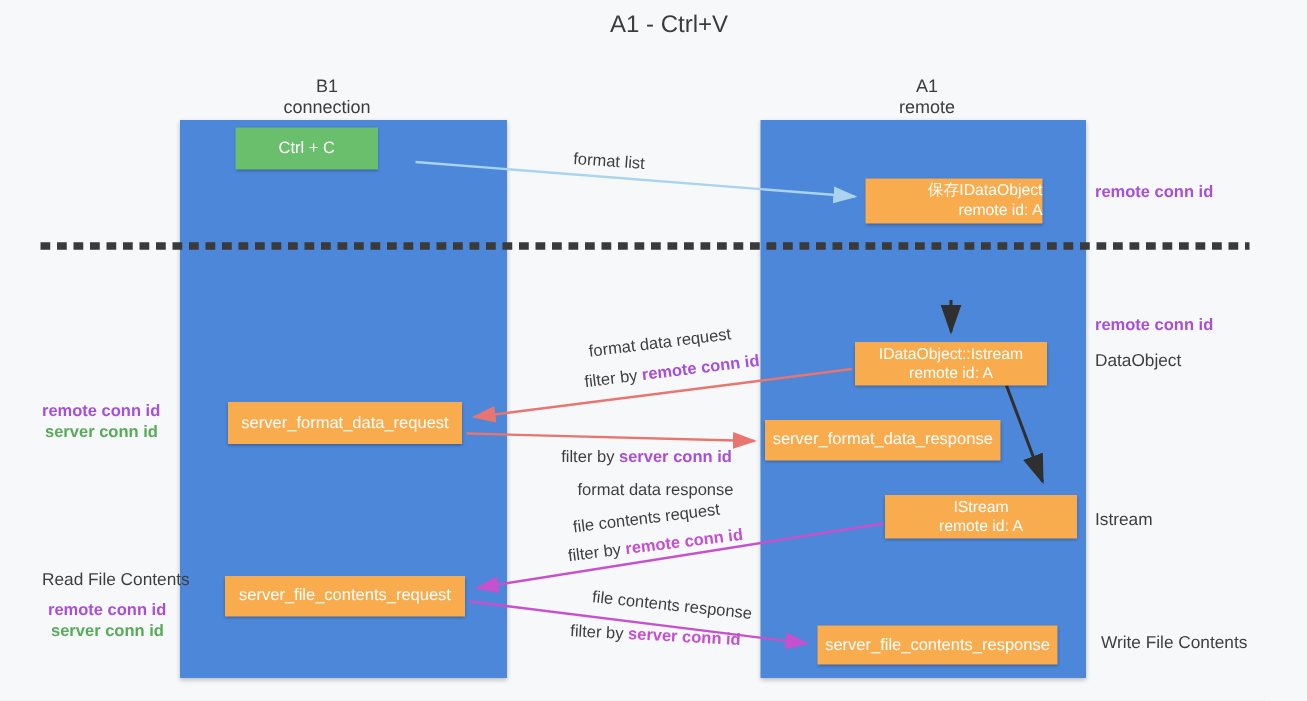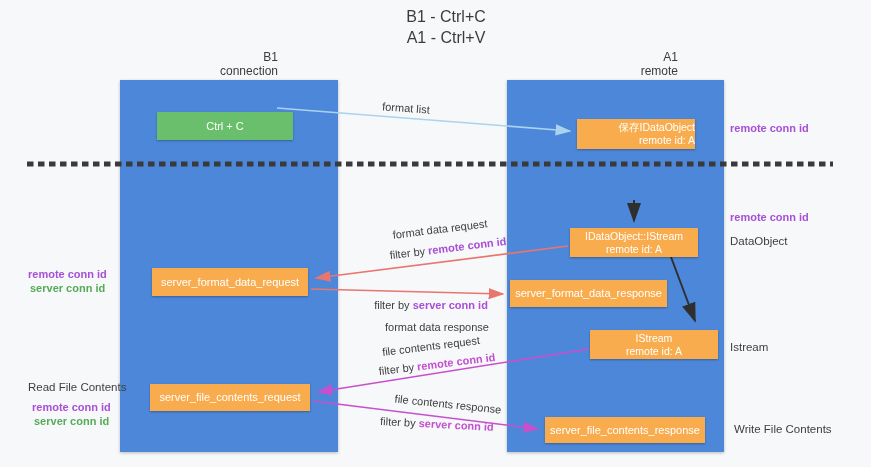--- a/index.html
+++ b/index.html
@@ -7,21 +7,21 @@
     position:relative;width:871px;height:467px;overflow:hidden;
     background:#f7f8fa;
     font-family:"Liberation Sans","DejaVu Sans",sans-serif;
     color:#3e3e3e;
   }
   .title{
     position:absolute;left:446px;top:6px;transform:translateX(-50%);
     font-size:16px;line-height:21px;text-align:center;color:#3c3c3c;
   }
   .colhead{
-    position:absolute;width:120px;text-align:right;
+    position:absolute;width:120px;text-align:center;
     font-size:12px;line-height:14px;color:#3c3c3c;
   }
   .column{
     position:absolute;top:80px;height:372px;width:218px;
     background:#4d87d9;box-shadow:0 1px 3px rgba(0,0,0,0.25);
   }
   .edges{position:absolute;left:0;top:0;z-index:2;}
   .column{z-index:1;}
   .node{
     position:absolute;z-index:3;display:flex;flex-direction:column;
@@ -41,21 +41,20 @@
   .ann.purple{color:#a84fd6;font-weight:bold;font-size:11px;}
   .ann.green{color:#57ab58;font-weight:bold;font-size:11px;}
   .ann.dark{color:#3e3e3e;}
 </style>
 </head>
 <body>
 
 <div class="stage">
 
   <div class="title">
-    <div>B1 - Ctrl+C</div>
     <div>A1 - Ctrl+V</div>
   </div>
 
   <div class="colhead" style="left:158px;top:50px;">
     <div>B1</div>
     <div>connection</div>
   </div>
   <div class="colhead" style="left:558px;top:50px;">
     <div>A1</div>
     <div>remote</div>
@@ -82,29 +81,29 @@
     <line x1="27" y1="164" x2="833" y2="164" stroke="#3a3a3a" stroke-width="5" stroke-dasharray="6.5 4.5"></line>
     <line x1="277" y1="108" x2="570" y2="131" stroke="#a9d3ef" stroke-width="1.6" marker-end="url(#mlb)"></line>
     <line x1="634" y1="200" x2="634" y2="221" stroke="#2f2f2f" stroke-width="2" marker-end="url(#mbk)"></line>
     <line x1="671" y1="257" x2="695" y2="321" stroke="#2f2f2f" stroke-width="2" marker-end="url(#mbk)"></line>
     <line x1="568" y1="246" x2="316" y2="278" stroke="#e8756f" stroke-width="1.6" marker-end="url(#msl)"></line>
     <line x1="311" y1="289" x2="503" y2="294" stroke="#e8756f" stroke-width="1.6" marker-end="url(#msl)"></line>
     <line x1="589" y1="349" x2="318" y2="392" stroke="#c750cd" stroke-width="1.6" marker-end="url(#mmg)"></line>
     <line x1="313" y1="401" x2="538" y2="429" stroke="#c750cd" stroke-width="1.6" marker-end="url(#mmg)"></line>
   </svg>
 
-  <div class="node green" style="left:157px;top:112px;width:136px;height:28px;">
+  <div class="node green" style="left:157px;top:85px;width:95px;height:28px;">
     <span>Ctrl + C</span>
   </div>
   <div class="node orange" style="left:577px;top:119px;width:118px;height:30px;font-size:10.5px;align-items:flex-end;">
     <span>保存IDataObject</span>
     <span>remote id: A</span>
   </div>
   <div class="node orange" style="left:570px;top:228px;width:128px;height:29px;font-size:10.5px;">
-    <span>IDataObject::IStream</span>
+    <span>IDataObject::Istream</span>
     <span>remote id: A</span>
   </div>
   <div class="node orange" style="left:152px;top:268px;width:156px;height:28px;">
     <span>server_format_data_request</span>
   </div>
   <div class="node orange" style="left:510px;top:280px;width:157px;height:27px;">
     <span>server_format_data_response</span>
   </div>
   <div class="node orange" style="left:590px;top:330px;width:128px;height:29px;font-size:10.5px;">
     <span>IStream</span>

